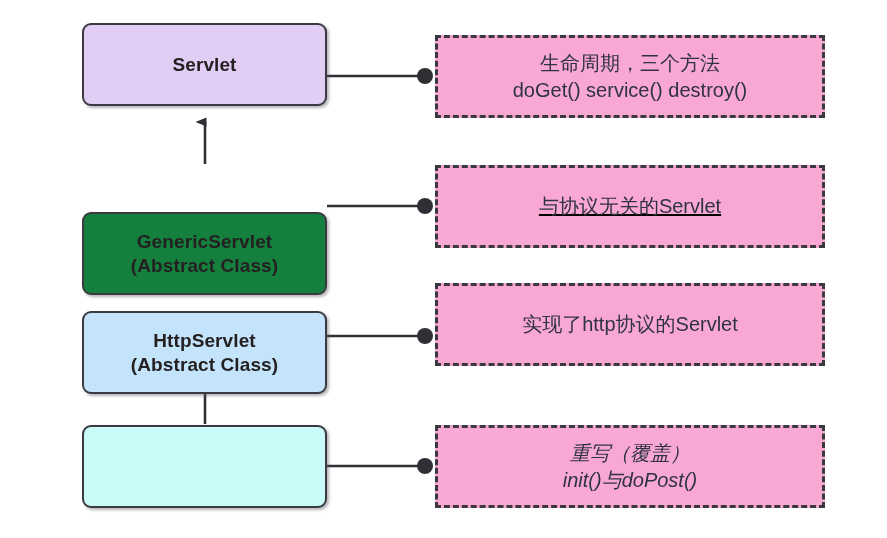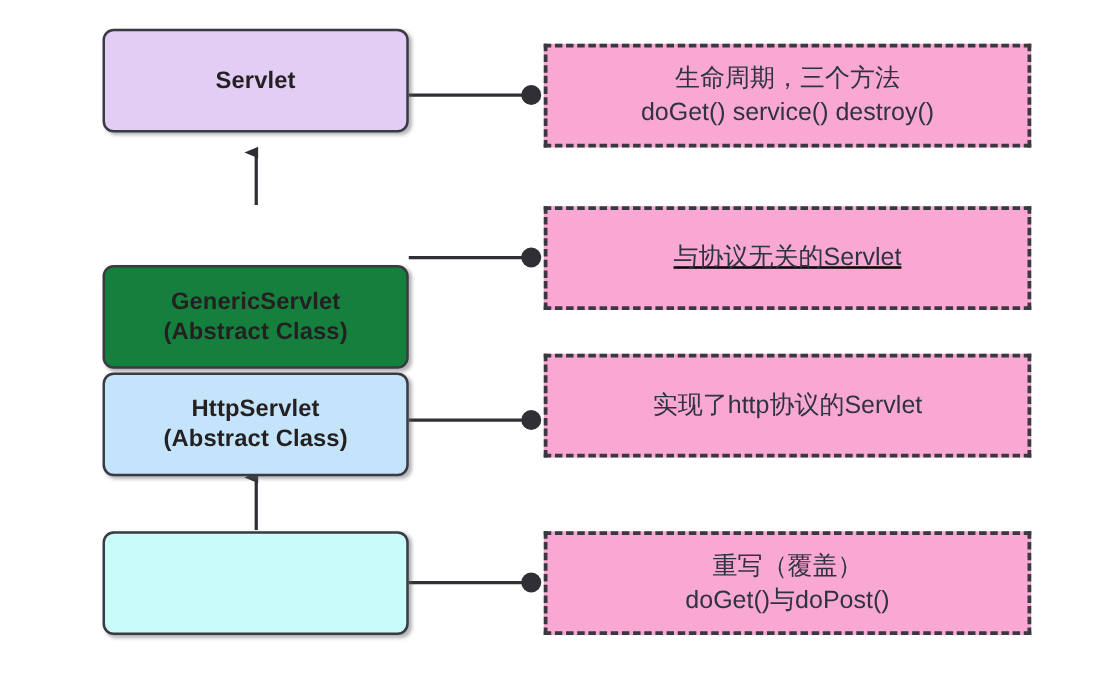--- a/index.html
+++ b/index.html
@@ -38,21 +38,21 @@
   .class-box .line2 {
     font-size: 19px;
     font-weight: bold;
     color: #241f20;
     letter-spacing: 0.1px;
     white-space: nowrap;
   }
 
   .row1 { top: 23px;  background: #e2cdf5; }
   .row2 { top: 176px; background: #15803d; margin-top: 36px; }
-  .row3 { top: 298px; background: #c3e4fa; }
+  .row3 { top: 311px; background: #c3e4fa; }
   .row4 { top: 425px; background: #c9fcf8; }
 
   
   .note-box {
     position: absolute;
     left: 435px;
     width: 390px;
     height: 83px;
     box-sizing: border-box;
     border: 3px dashed #39393f;
@@ -129,18 +129,18 @@
   <div class="class-box row3">
     <span class="line1">HttpServlet</span>
     <span class="line2">(Abstract Class)</span>
   </div>
   <div class="note-box" style="top:283px;">
     <span class="line1">实现了http协议的Servlet</span>
   </div>
 
   <div class="class-box row4">
   </div>
-  <div class="note-box" style="top:425px;">
+  <div class="note-box" style="top:425px;font-style:italic;">
     <span class="line1">重写（覆盖）</span>
-    <span class="line2">doGet()与doPost()</span>
+    <span class="line2">init()与doPost()</span>
   </div>
 
 </div>
 
 </body></html>

